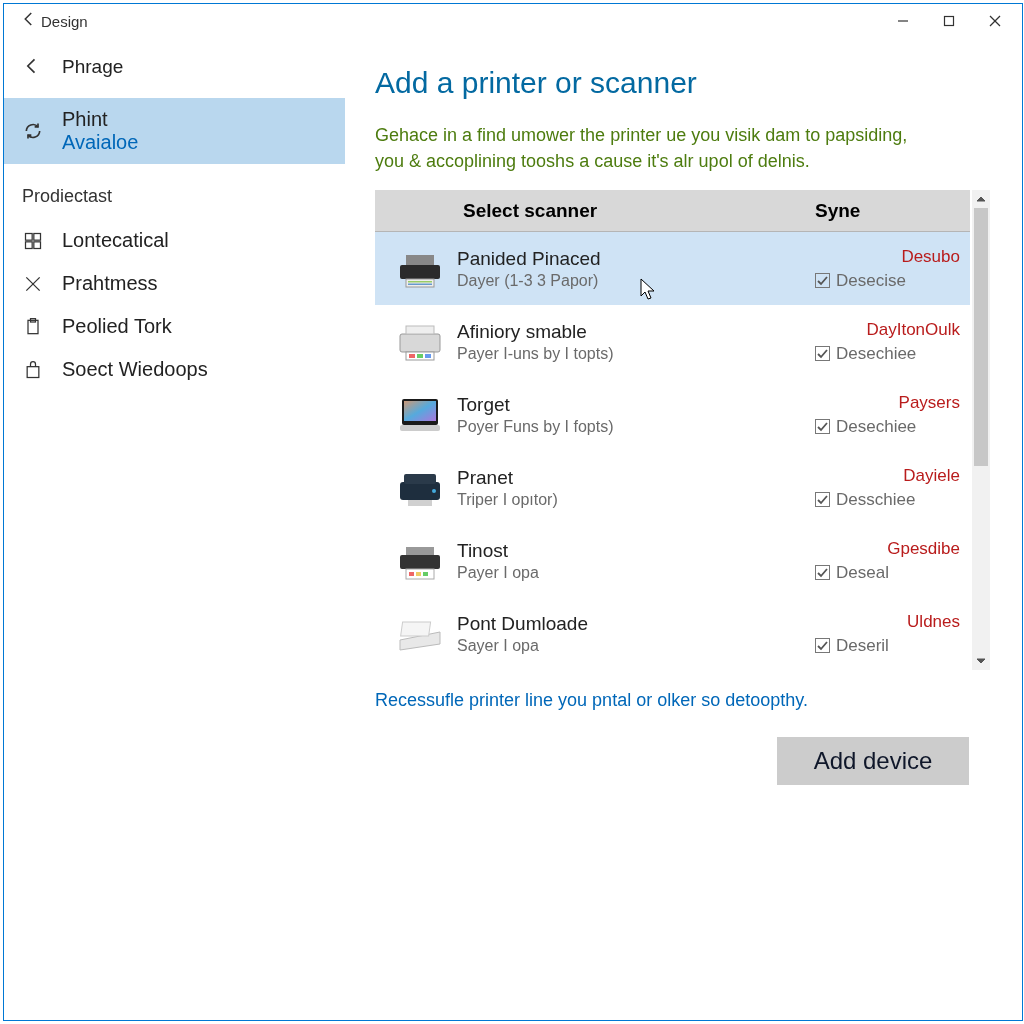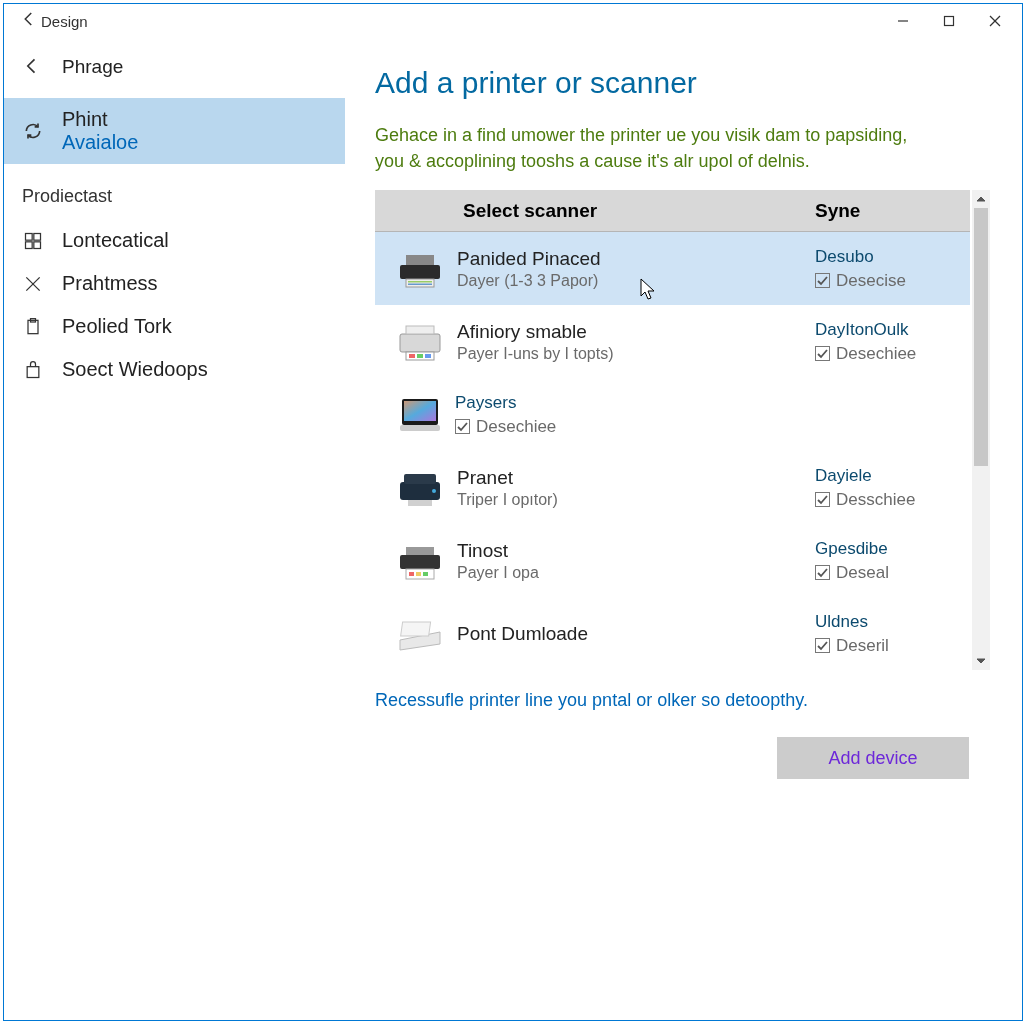--- a/index.html
+++ b/index.html
@@ -36,33 +36,33 @@
   .col-sync-h { font-size: 19px; font-weight: 600; width: 155px; }
   .list-body { position: relative; background: #fff; }
   .list-row { display: flex; align-items: center; height: 73px; padding: 6px 10px; border-radius: 0; }
   .list-row.selected { background: #cfe3f5; }
   .row-icon { width: 70px; display: flex; align-items: center; justify-content: center; }
   .row-icon svg { width: 52px; height: 44px; }
   .row-main { flex: 1; padding-left: 2px; }
   .row-name { font-size: 19px; color: #222; }
   .row-sub { font-size: 16px; color: #6a6a6a; margin-top: 2px; }
   .row-sync { width: 145px; }
-  .sync-status { font-size: 17px; color: #0c4a6e; }
+  .sync-status { font-size: 17px; color: #b91c1c; text-align: right; }
   .sync-check { display: flex; align-items: center; gap: 6px; margin-top: 4px; }
   .sync-check svg { width: 15px; height: 15px; }
   .sync-check-label { font-size: 17px; color: #6a6a6a; }
 
   .scrollbar { position: absolute; right: -20px; top: 0; bottom: 0; width: 18px; background: #f1f1f1; display: flex; flex-direction: column; align-items: center; }
   .sb-arrow { height: 18px; display: flex; align-items: center; justify-content: center; width: 100%; }
   .sb-arrow svg { width: 10px; height: 10px; stroke: #555; fill: #555; }
   .sb-track { flex: 1; width: 100%; position: relative; }
   .sb-thumb { position: absolute; top: 0; left: 2px; right: 2px; height: 58%; background: #c7c7c7; }
 
   .footer-link { font-size: 18px; color: #0067b8; margin-top: 20px; }
-  .add-btn { align-self: flex-start; margin-left: 402px; margin-top: 26px; width: 192px; height: 42px; background: #cccccc; color: #6d28d9; font-size: 18px; display: flex; align-items: center; justify-content: center; border: none; }
+  .add-btn { align-self: flex-start; margin-left: 402px; margin-top: 26px; width: 192px; height: 48px; background: #cccccc; color: #0f172a; font-size: 24px; display: flex; align-items: center; justify-content: center; border: none; }
 </style>
 </head>
 <body>
 
 <div class="window">
 
   <div class="titlebar">
     <div class="titlebar-left">
       <span class="titlebar-back">
         <svg viewBox="0 0 24 24" fill="none" stroke="#333" stroke-width="2">
@@ -239,20 +239,24 @@
                   <rect x="6" y="32" width="40" height="6" rx="2" fill="#ccc"></rect>
                   <defs>
                     <linearGradient id="g1" x1="0" y1="0" x2="1" y2="1">
                       <stop offset="0" stop-color="#c97"></stop>
                       <stop offset="0.5" stop-color="#5ad"></stop>
                       <stop offset="1" stop-color="#a7d"></stop>
                     </linearGradient>
                   </defs>
                 </svg>
               </div>
+              <div class="row-main">
+                <div class="row-name">Torget</div>
+                <div class="row-sub">Poyer Funs by I fopts)</div>
+              </div>
               <div class="row-sync">
                 <div class="sync-status">Paysers</div>
                 <div class="sync-check">
                   <svg viewBox="0 0 15 15">
                     <rect x="0.5" y="0.5" width="14" height="14" fill="none" stroke="#777"></rect>
                     <path d="M3 8 L6 11 L12 4" fill="none" stroke="#555" stroke-width="1.8"></path>
                   </svg>
                   <span class="sync-check-label">Desechiee</span>
                 </div>
               </div>
@@ -309,20 +313,21 @@
             </div>
             <div class="list-row">
               <div class="row-icon">
                 <svg viewBox="0 0 52 44">
                   <path d="M6 28 L46 20 L46 32 L6 38 Z" fill="#e8e8e8" stroke="#bbb"></path>
                   <rect x="10" y="10" width="28" height="14" fill="#f5f5f5" stroke="#ccc" transform="skewX(-8)"></rect>
                 </svg>
               </div>
               <div class="row-main">
                 <div class="row-name">Pont Dumloade</div>
+                <div class="row-sub">Sayer I opa</div>
               </div>
               <div class="row-sync">
                 <div class="sync-status">Uldnes</div>
                 <div class="sync-check">
                   <svg viewBox="0 0 15 15">
                     <rect x="0.5" y="0.5" width="14" height="14" fill="none" stroke="#777"></rect>
                     <path d="M3 8 L6 11 L12 4" fill="none" stroke="#555" stroke-width="1.8"></path>
                   </svg>
                   <span class="sync-check-label">Deseril</span>
                 </div>

